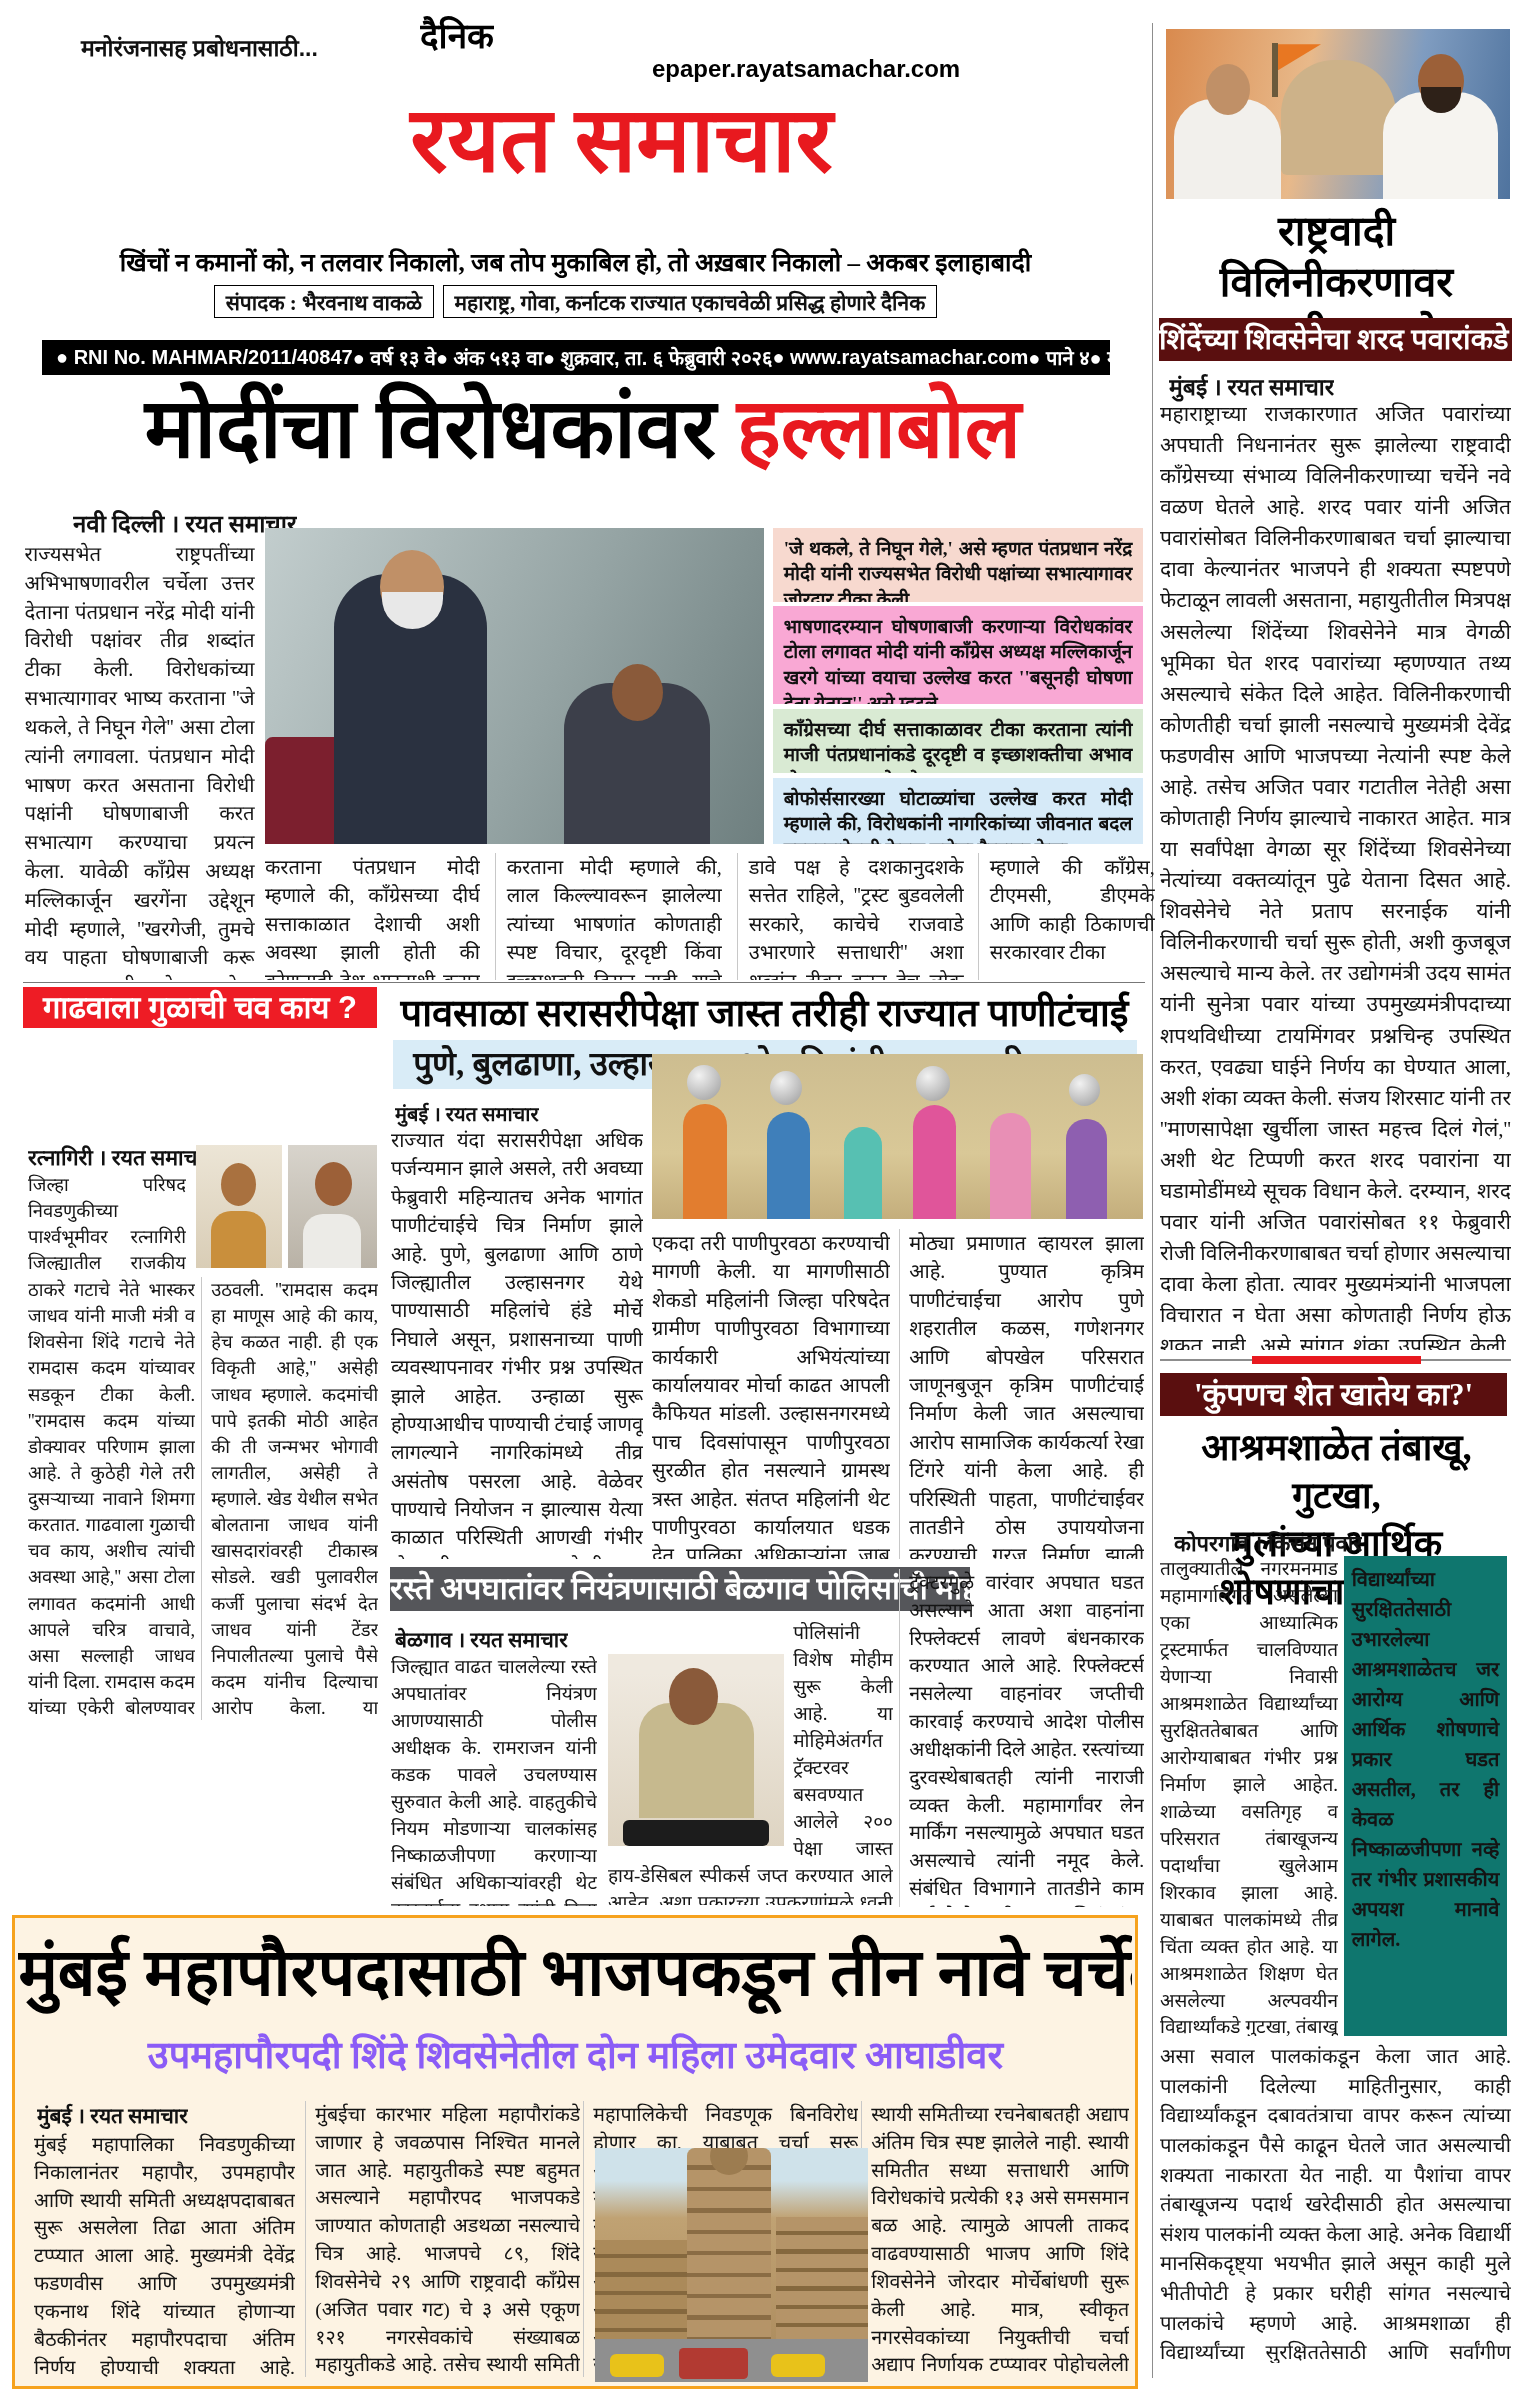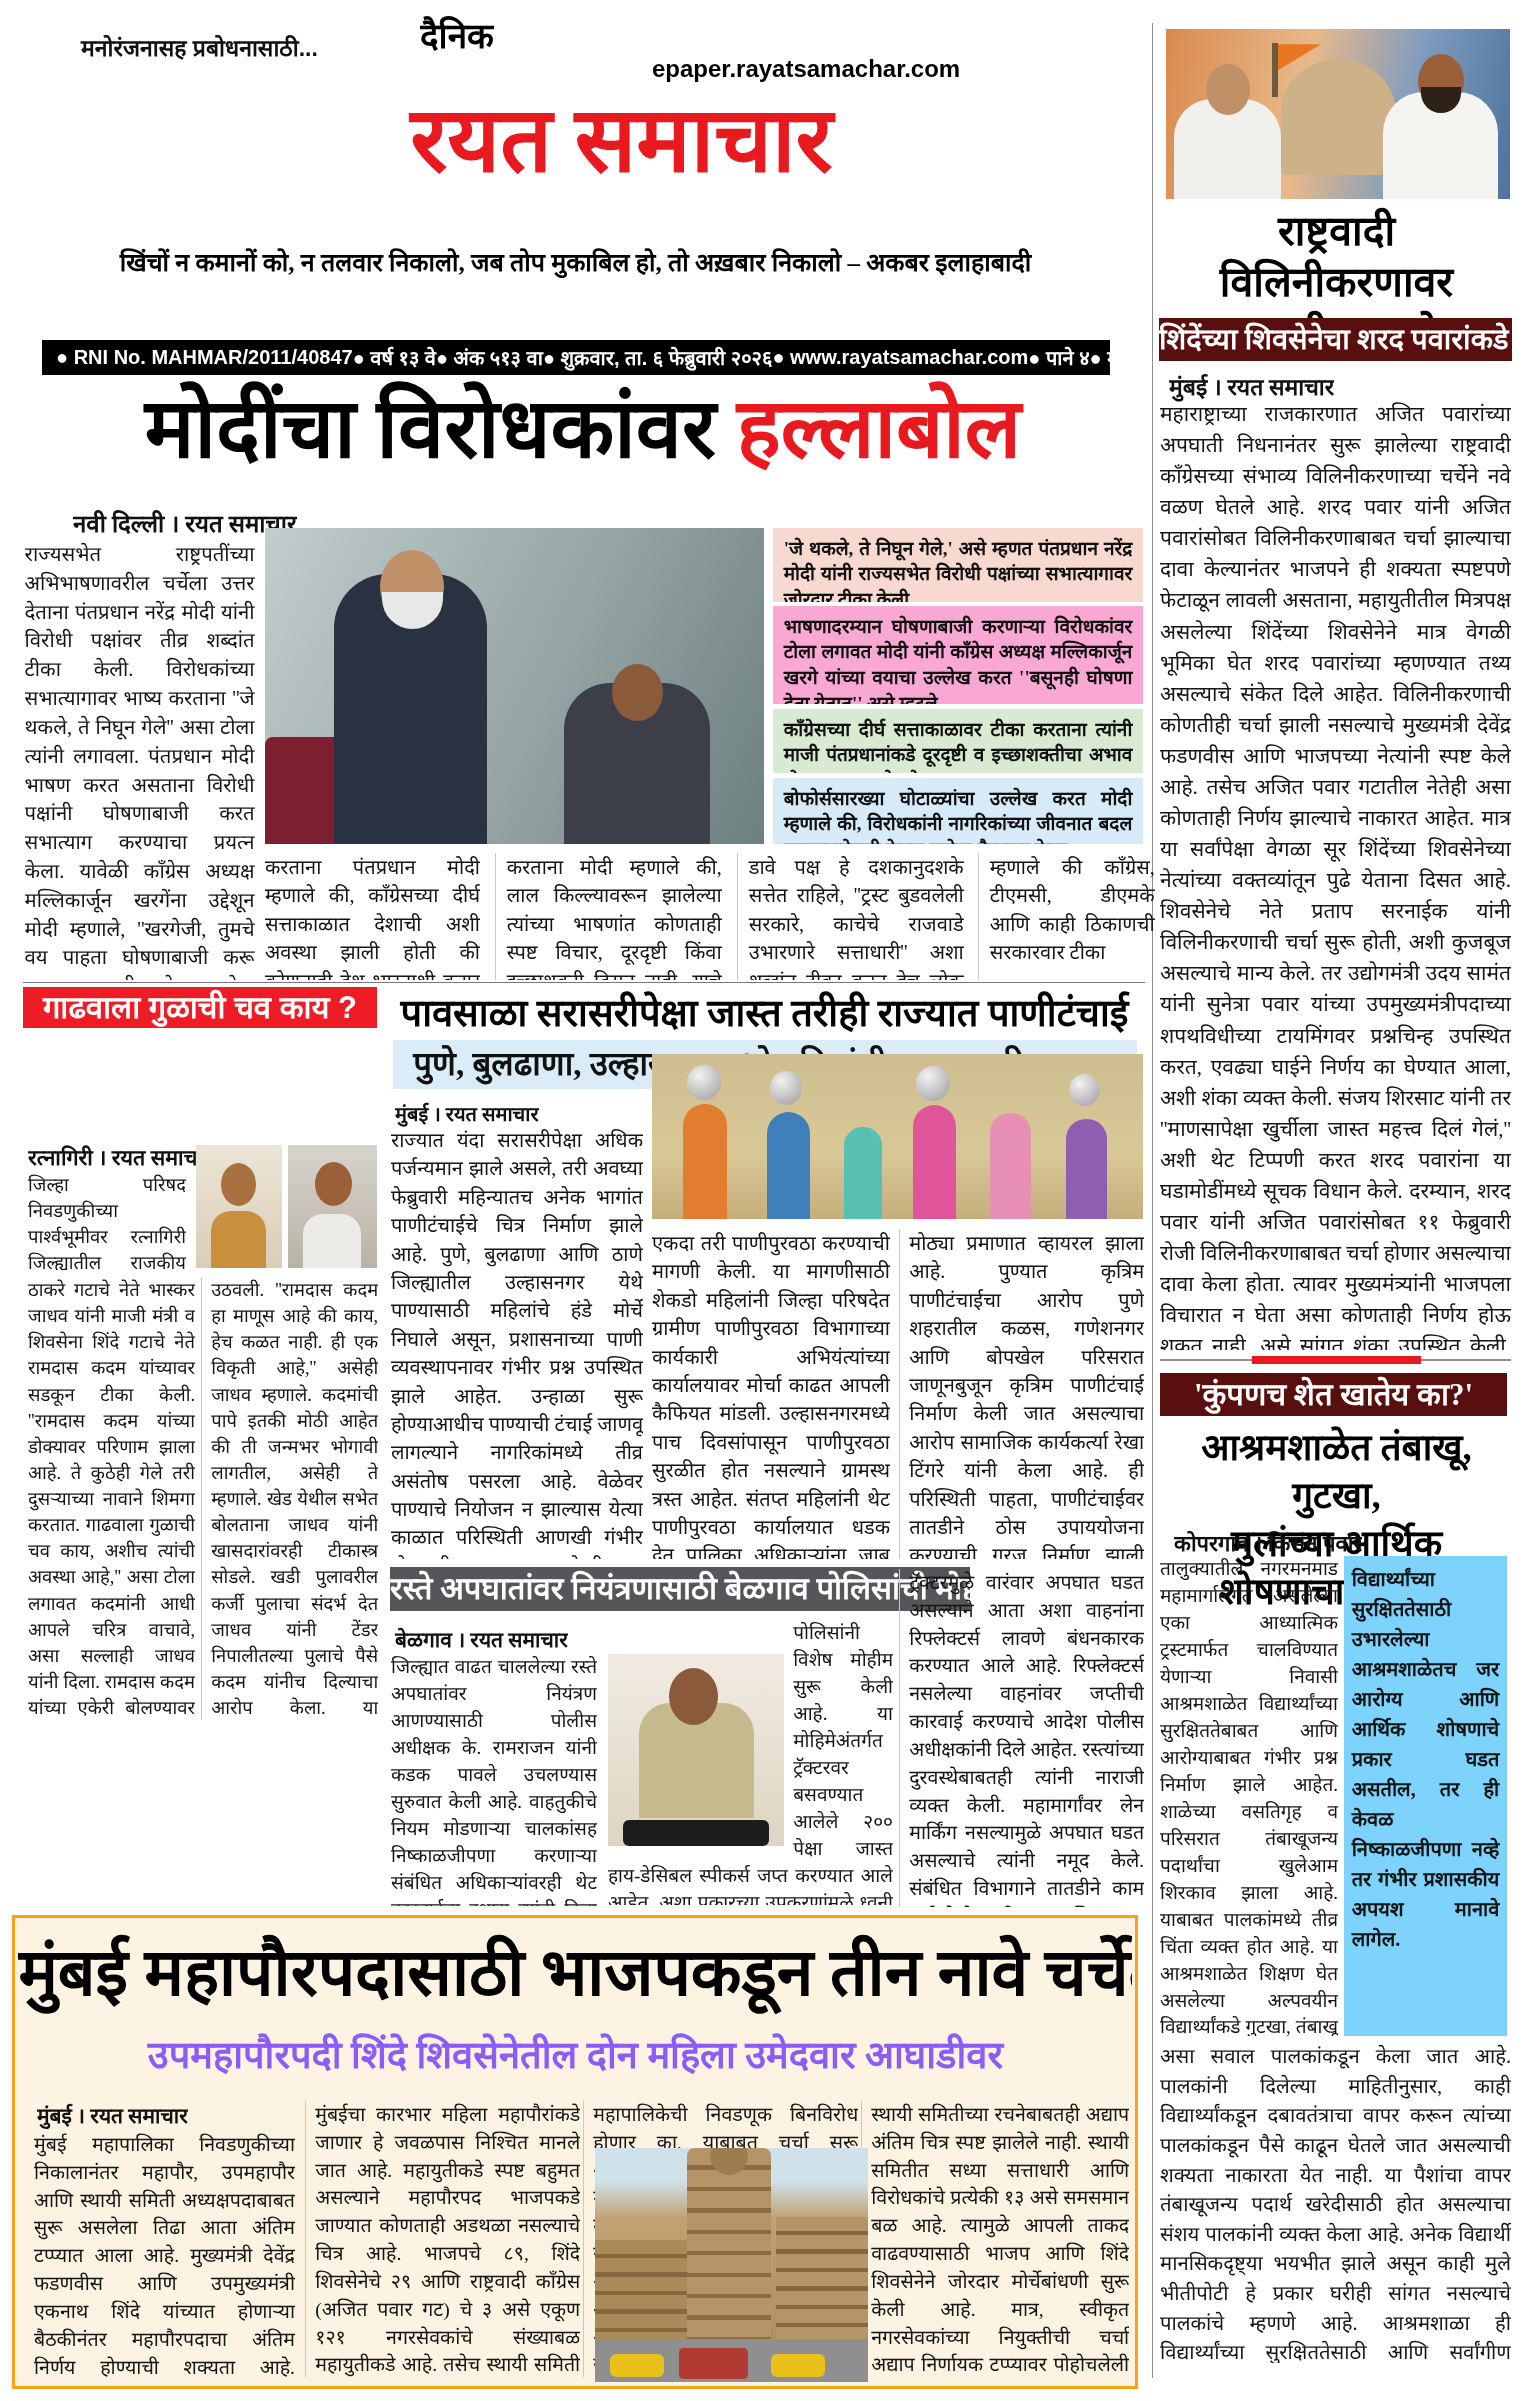--- a/index.html
+++ b/index.html
@@ -21,20 +21,24 @@
 </head>
 <body>
 
 <div id="page">
 
   <div class="abs" style="left:81px;top:31px;font-size:23px;font-weight:bold;font-family:'Liberation Sans',sans-serif">मनोरंजनासह प्रबोधनासाठी...</div>
   <div class="abs hd" style="left:420px;top:10.7px;font-size:35px">दैनिक</div>
   <div class="abs hd" style="left:652px;top:55px;font-size:24px;font-family:'Liberation Sans',sans-serif">epaper.rayatsamachar.com</div>
   <div class="abs hd ctr" style="left:253px;top:68px;width:737px;font-size:91px;line-height:1.6;color:#e8191f;white-space:nowrap">रयत समाचार</div>
   <div class="abs hd ctr" style="left:0;top:244px;width:1151px;font-size:25px">खिंचों न कमानों को, न तलवार निकालो, जब तोप मुकाबिल हो, तो अख़बार निकालो – अकबर इलाहाबादी</div>
+  <div class="abs" style="left:0;top:285px;width:1151px;text-align:center">
+    <span style="display:inline-block;border:1.5px solid #000;padding:1.5px 10.7px;font-size:21px;font-weight:bold">संपादक : भैरवनाथ वाकळे</span>
+    <span style="display:inline-block;border:1.5px solid #000;padding:1.5px 10.7px;font-size:21px;font-weight:bold;margin-left:6.1px">महाराष्ट्र, गोवा, कर्नाटक राज्यात एकाचवेळी प्रसिद्ध होणारे दैनिक</span>
+  </div>
   <div class="abs" style="left:42px;top:340px;width:1068px;height:35px;background:#000;color:#fff;display:flex;align-items:center;justify-content:space-between;padding:0 14px;box-sizing:border-box;font-family:'Liberation Sans',sans-serif;font-weight:bold;font-size:20px;white-space:nowrap;overflow:hidden">
     <span>● RNI No. MAHMAR/2011/40847</span>
     <span>● वर्ष १३ वे</span>
     <span>● अंक ५१३ वा</span>
     <span>● शुक्रवार, ता. ६ फेब्रुवारी २०२६</span>
     <span>● www.rayatsamachar.com</span>
     <span>● पाने ४</span>
     <span>● मूल्य रु. ४.००</span>
   </div>
 
@@ -167,17 +171,17 @@
     <div style="position:absolute;left:92px;top:0;width:169px;height:7.7px;background:#e8191f"></div>
   </div>
 
   <div class="abs bar" style="left:1160px;top:1373px;width:347px;height:43px;background:#5a0f0f;font-size:31px;line-height:43px">'कुंपणच शेत खातेय का?'</div>
   <div class="abs hd ctr" style="left:1157px;top:1424px;width:359px;font-size:37px;line-height:1.3">
     <div>आश्रमशाळेत तंबाखू, गुटखा,</div>
     <div>मुलांच्या आर्थिक शोषणाचाही संशय</div>
   </div>
   <div class="abs by" style="left:1174px;top:1527px;font-size:22px">कोपरगाव । किसन पवार</div>
   <div class="abs t" style="left:1160px;top:1556px;width:178px;height:480px;font-size:19px">तालुक्यातील नगरमनमाड महामार्गालगत असलेल्या एका आध्यात्मिक ट्रस्टमार्फत चालविण्यात येणाऱ्या निवासी आश्रमशाळेत विद्यार्थ्यांच्या सुरक्षिततेबाबत आणि आरोग्याबाबत गंभीर प्रश्न निर्माण झाले आहेत. शाळेच्या वसतिगृह व परिसरात तंबाखूजन्य पदार्थांचा खुलेआम शिरकाव झाला आहे. याबाबत पालकांमध्ये तीव्र चिंता व्यक्त होत आहे. या आश्रमशाळेत शिक्षण घेत असलेल्या अल्पवयीन विद्यार्थ्यांकडे गुटखा, तंबाखू यांसारखे पदार्थ आढळून येत असल्याने प्रशासनाच्या भूमिकेवर प्रश्न उपस्थित होत आहेत. विद्यार्थ्यांची जबाबदारी संबंधित कर्मचारी व वसतिगृह अधीक्षकांची असताना अशी प्रकरणे कशी घडतात?</div>
-  <div class="abs t" style="left:1344px;top:1556px;width:163px;height:480px;font-size:20px;font-weight:bold;background:#7dd3fc;padding:7.7px;box-sizing:border-box;line-height:1.5">विद्यार्थ्यांच्या सुरक्षिततेसाठी उभारलेल्या आश्रमशाळेतच जर आरोग्य आणि आर्थिक शोषणाचे प्रकार घडत असतील, तर ही केवळ निष्काळजीपणा नव्हे तर गंभीर प्रशासकीय अपयश मानावे लागेल.</div>
+  <div class="abs t" style="left:1344px;top:1556px;width:163px;height:480px;font-size:20px;font-weight:bold;background:#0f766e;padding:7.7px;box-sizing:border-box;line-height:1.5">विद्यार्थ्यांच्या सुरक्षिततेसाठी उभारलेल्या आश्रमशाळेतच जर आरोग्य आणि आर्थिक शोषणाचे प्रकार घडत असतील, तर ही केवळ निष्काळजीपणा नव्हे तर गंभीर प्रशासकीय अपयश मानावे लागेल.</div>
   <div class="abs t" style="left:1160px;top:2042px;width:351px;height:321px;font-size:20.3px;line-height:1.46">असा सवाल पालकांकडून केला जात आहे. पालकांनी दिलेल्या माहितीनुसार, काही विद्यार्थ्यांकडून दबावतंत्राचा वापर करून त्यांच्या पालकांकडून पैसे काढून घेतले जात असल्याची शक्यता नाकारता येत नाही. या पैशांचा वापर तंबाखूजन्य पदार्थ खरेदीसाठी होत असल्याचा संशय पालकांनी व्यक्त केला आहे. अनेक विद्यार्थी मानसिकदृष्ट्या भयभीत झाले असून काही मुले भीतीपोटी हे प्रकार घरीही सांगत नसल्याचे पालकांचे म्हणणे आहे. आश्रमशाळा ही विद्यार्थ्यांच्या सुरक्षिततेसाठी आणि सर्वांगीण विकासासाठी असते; मात्र येथेच आरोग्याला घातक असलेले पदार्थ विद्यार्थ्यांपर्यंत पोहोचत असतील, तर ही बाब अत्यंत चिंताजनक असल्याचे पालकांचे मत आहे. काही पालकांनी तर हे प्रकार शाळेतीलच काही व्यक्तींच्या दुर्लक्षामुळे किंवा संगनमताने घडत असावेत, अशी शंका व्यक्त केली आहे. या संपूर्ण प्रकरणाची तात्काळ व सखोल चौकशी करून दोषींवर कठोर कारवाई करावी, तसेच विद्यार्थ्यांचे आरोग्य आणि आर्थिक शोषण थांबवावे, अशी जोरदार मागणी पालकांनी केली आहे. अन्यथा पालक एकत्र येऊन शिक्षण विभागासह पोलीस प्रशासनाकडे लेखी तक्रार दाखल करण्याचा इशाराही देण्यात आला आहे. दरम्यान, या प्रकरणाबाबत संबंधित आश्रमशाळा प्रशासनाकडून अद्याप कोणतीही अधिकृत प्रतिक्रिया मिळू शकलेली नाही. (क्रमशः)</div>
 
 </div>
 
 
 </body></html>

